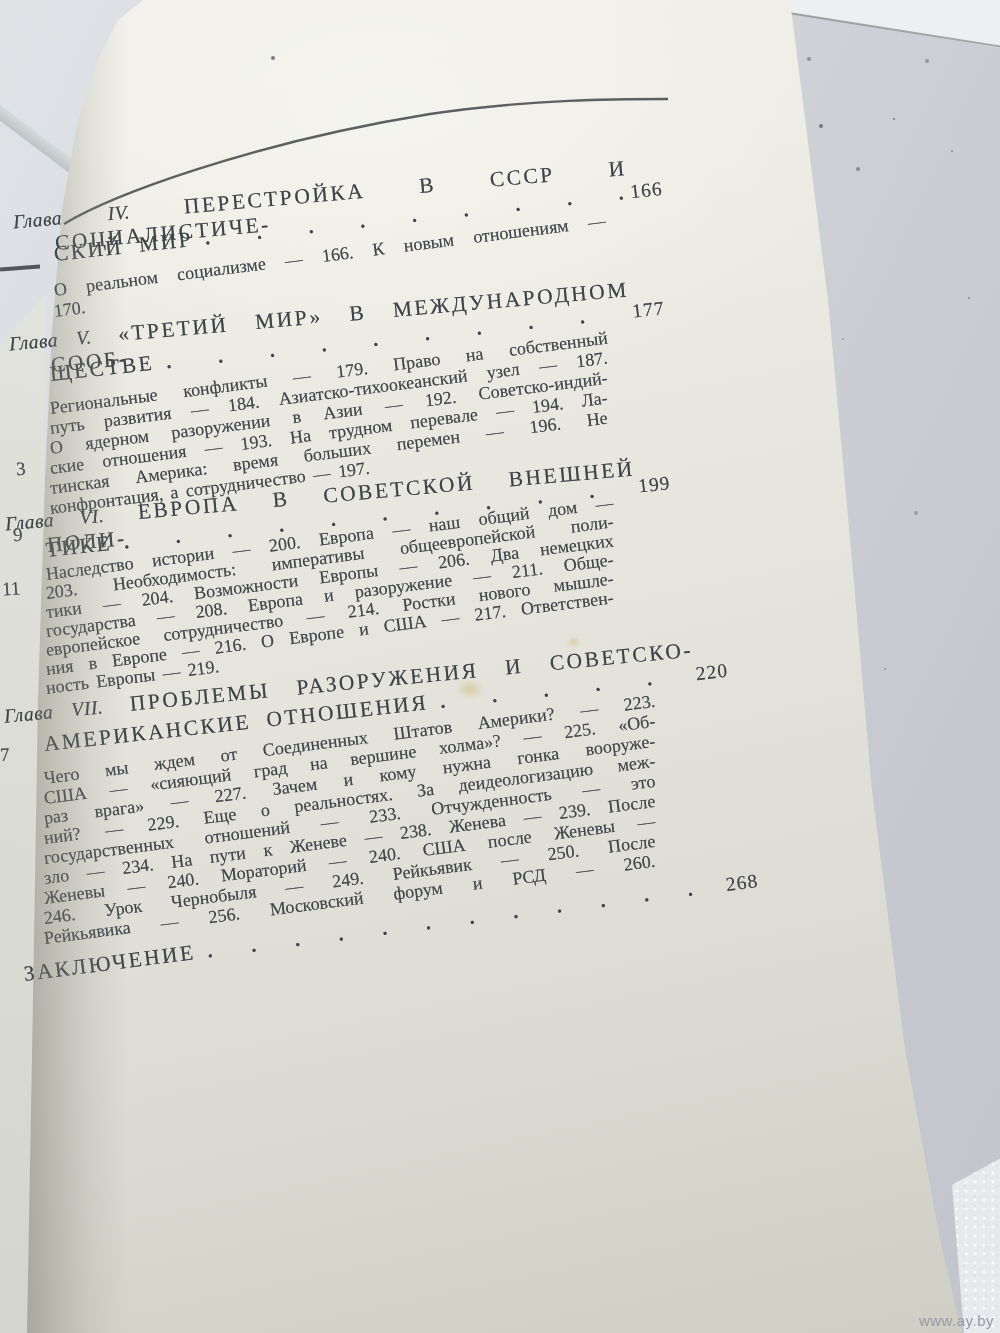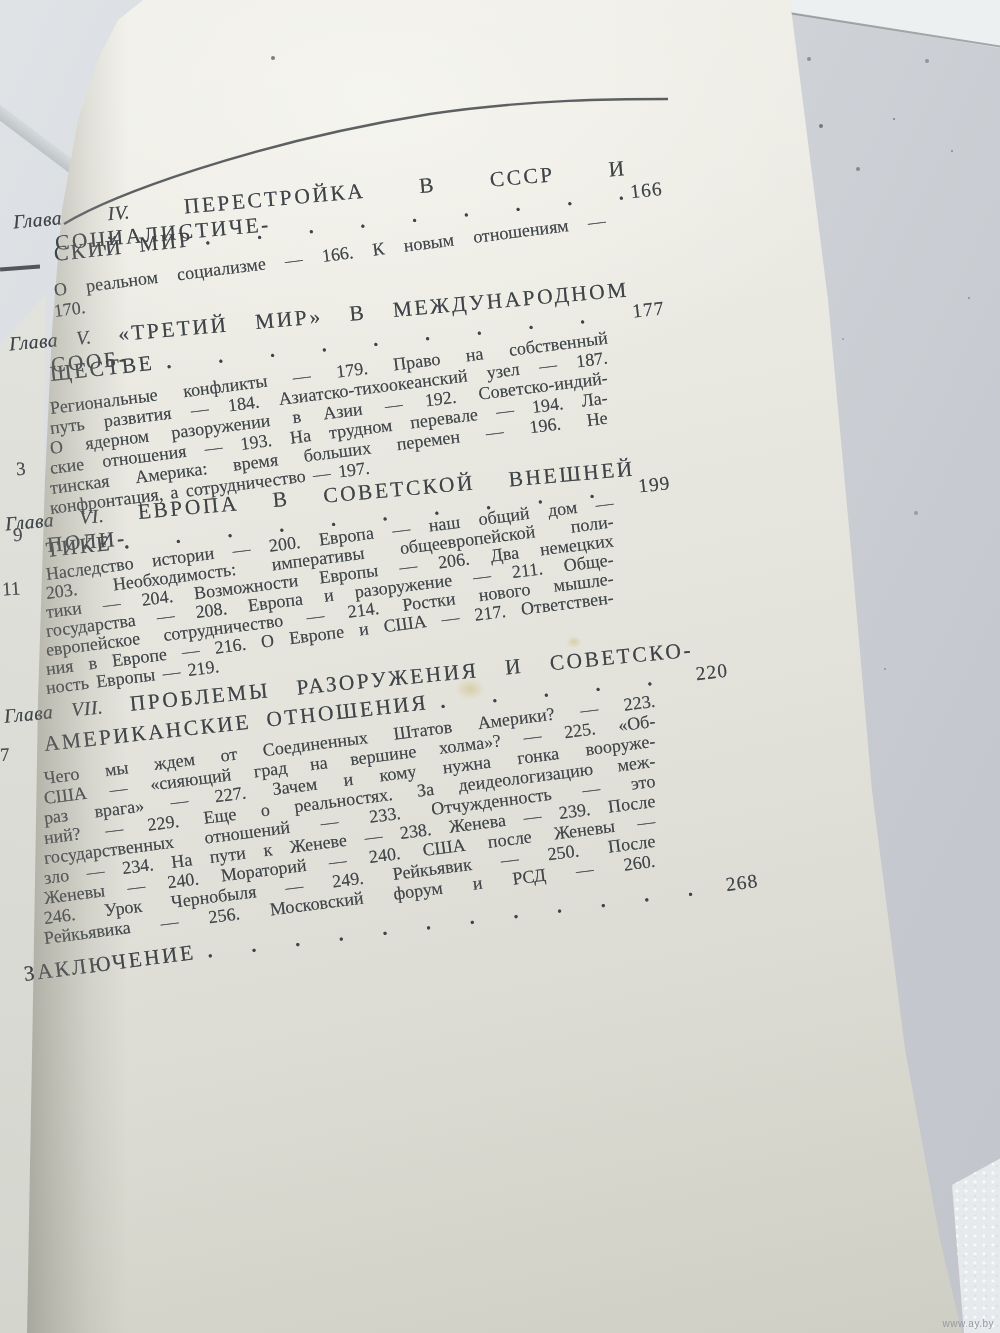--- a/index.html
+++ b/index.html
@@ -77,21 +77,21 @@
   .b-line.last{text-align-last:left;}
   .concl-line{display:flex;align-items:baseline;font-size:21.5px;letter-spacing:2.5px;color:#3f4449;}
 
   
   .frag{position:absolute;z-index:45;color:#4a4e52;font-size:19px;
     text-shadow:0 0 .5px rgba(70,74,78,.5);transform:rotate(-4deg);}
   .frag-dash{position:absolute;left:0px;top:266px;width:40px;height:3.5px;background:#53575b;
     z-index:45;transform:rotate(-4deg);}
 
   .watermark{position:absolute;right:6px;bottom:4px;z-index:60;color:#969aa2;
-    font-family:"Liberation Sans","DejaVu Sans",sans-serif;font-size:10px;letter-spacing:.5px;}
+    font-family:"Liberation Sans","DejaVu Sans",sans-serif;font-size:15px;letter-spacing:.5px;}
 </style>
 </head>
 <body>
 
 <div id="scene">
 
   <div class="wall-base"></div>
   <div class="wall-white-band"></div>
   <div class="wall-band-edge"></div>
   <div class="wall-dark"></div>

